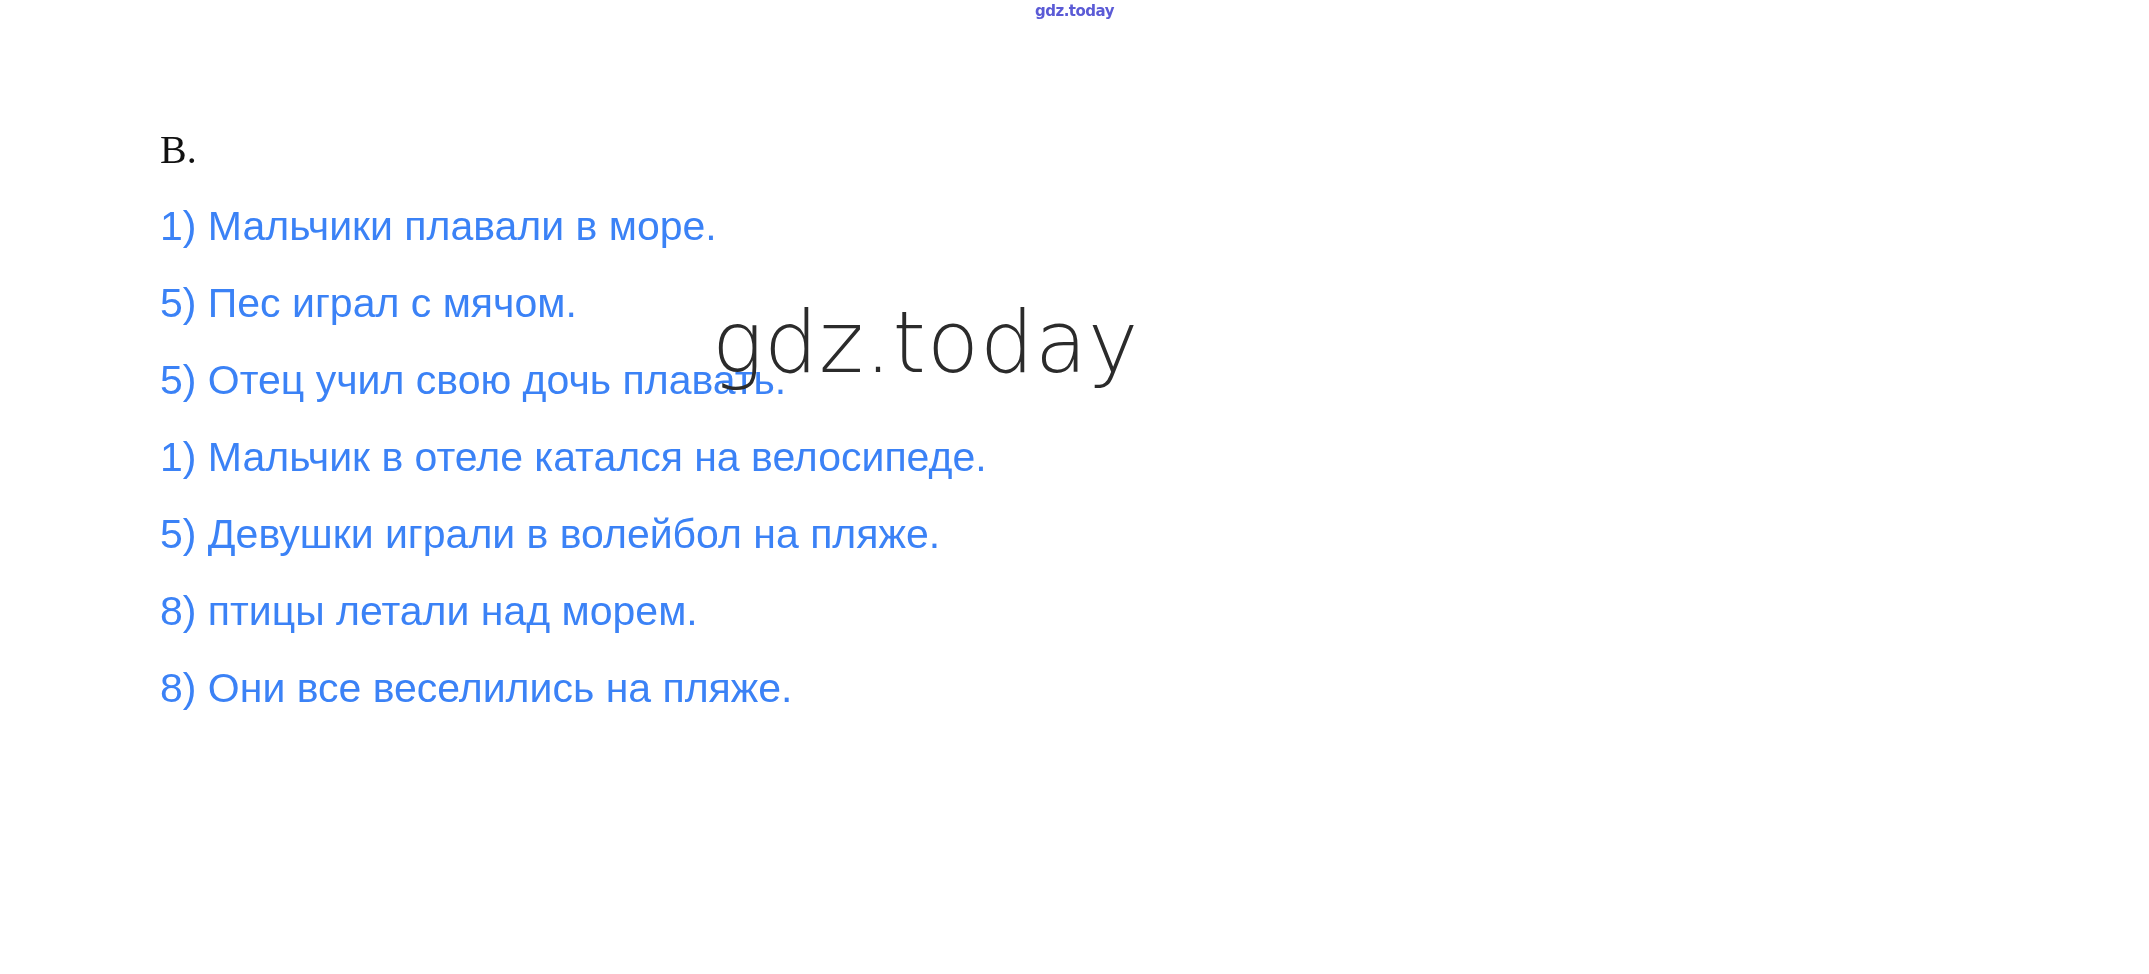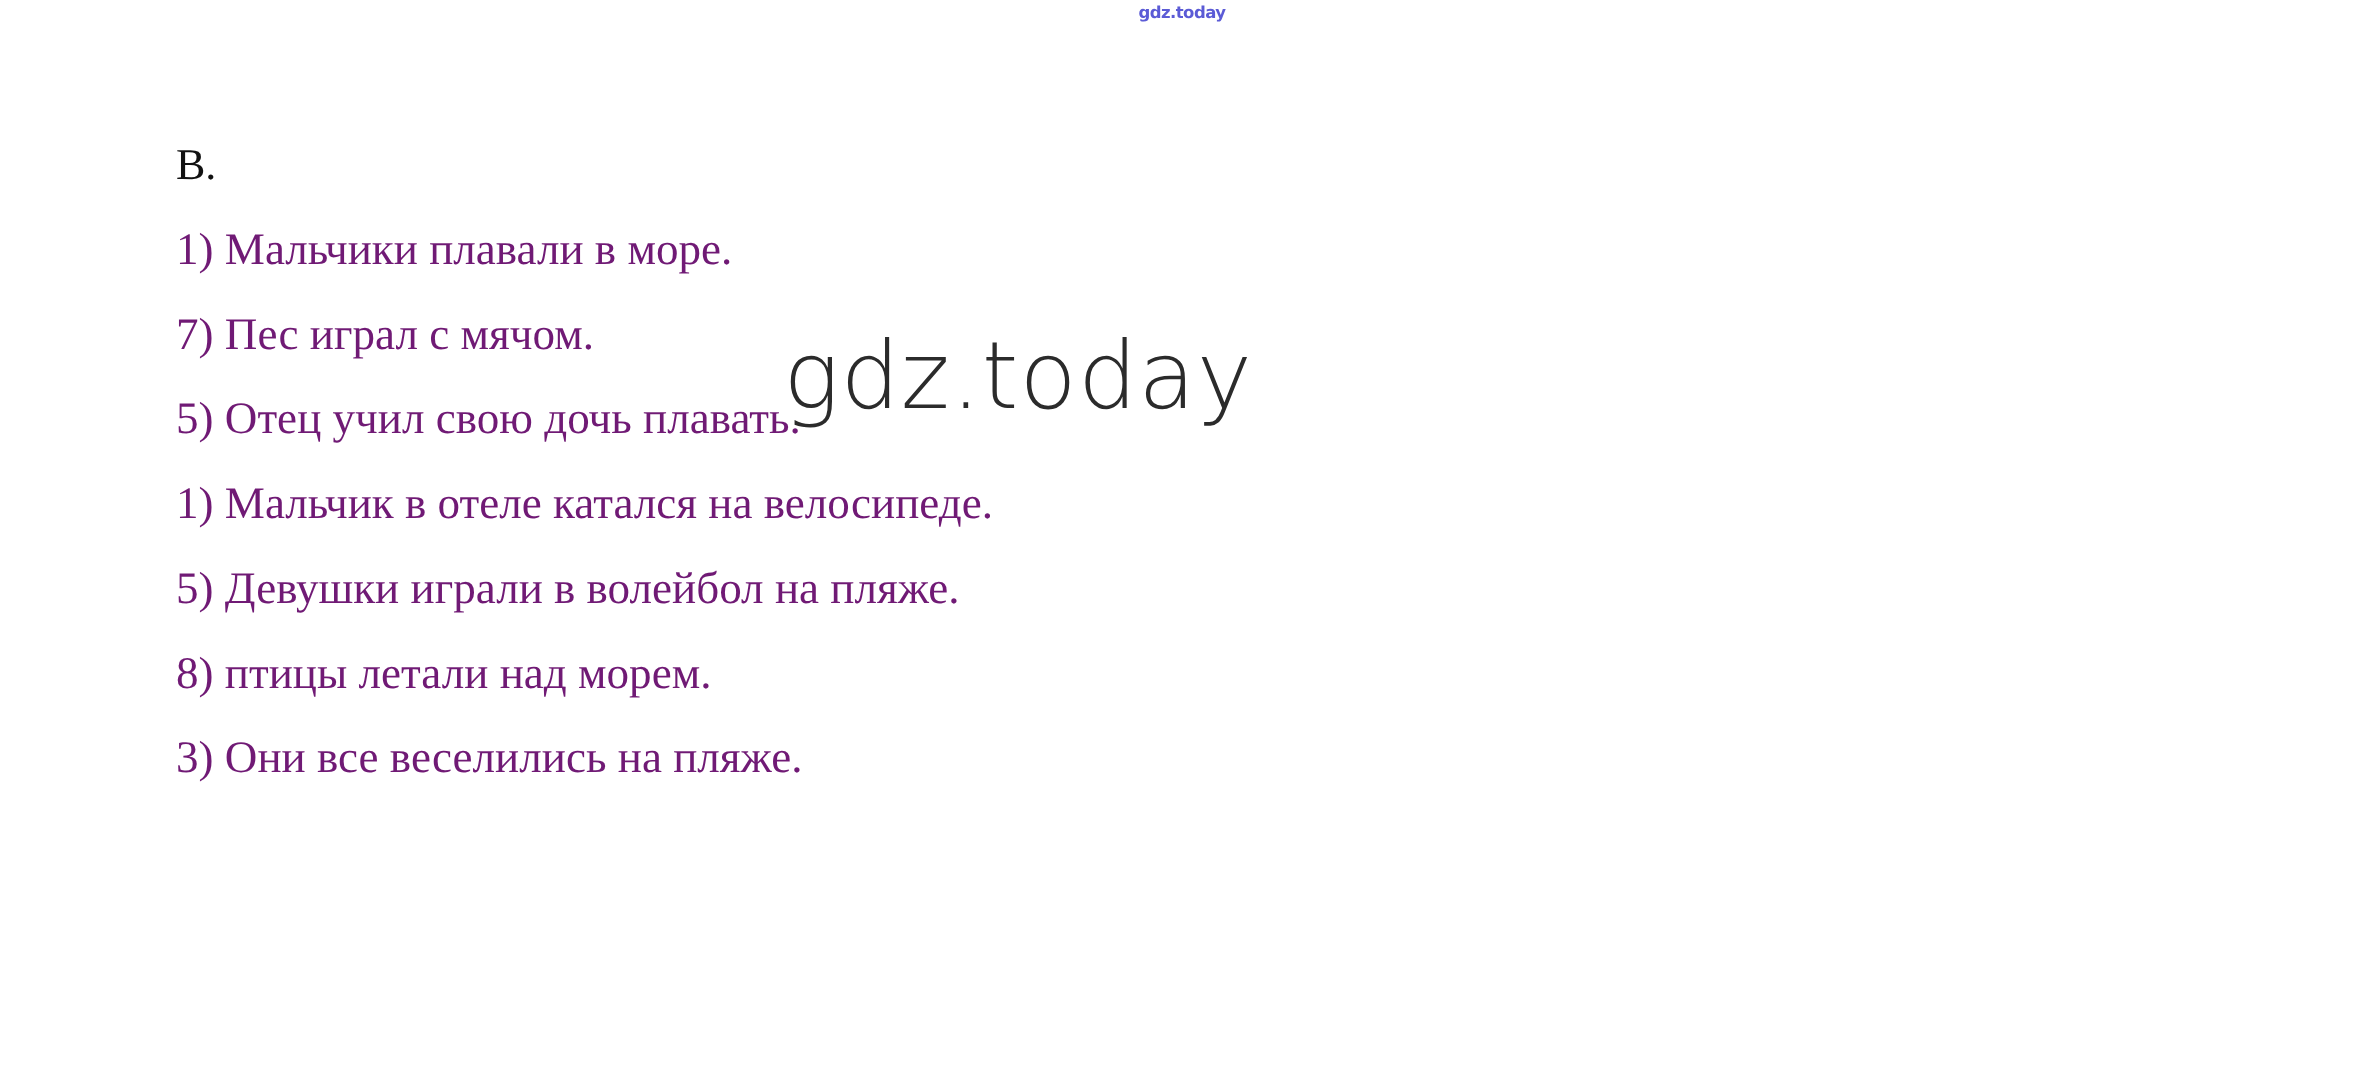--- a/index.html
+++ b/index.html
@@ -38,23 +38,23 @@
 
   .answer-label {
     font-family: "Liberation Serif", serif;
     font-size: 40px;
     color: #111111;
     line-height: 1.0;
     margin-bottom: 36px;
   }
 
   .sentence {
-    font-family: Liberation Serif, serif;
+    font-family: Liberation Sans, sans-serif;
     font-size: 41px;
-    color: #701a75;
+    color: #3b82f6;
     line-height: 1.0;
     margin-bottom: 36px;
     white-space: nowrap;
   }
 
   #center-watermark {
     position: absolute;
     left: 712px;
     top: 300px;
     font-family: "DejaVu Sans", sans-serif;
@@ -68,21 +68,21 @@
   }
 </style>
 </head>
 <body>
 
 <div id="top-watermark">gdz.today</div>
 
 <div id="content">
   <div class="answer-label">B.</div>
   <div class="sentence">1) Мальчики плавали в море.</div>
-  <div class="sentence">7) Пес играл с мячом.</div>
+  <div class="sentence">5) Пес играл с мячом.</div>
   <div class="sentence">5) Отец учил свою дочь плавать.</div>
   <div class="sentence">1) Мальчик в отеле катался на велосипеде.</div>
   <div class="sentence">5) Девушки играли в волейбол на пляже.</div>
   <div class="sentence">8) птицы летали над морем.</div>
-  <div class="sentence">3) Они все веселились на пляже.</div>
+  <div class="sentence">8) Они все веселились на пляже.</div>
 </div>
 
 <div id="center-watermark">gdz.today</div>
 
 </body></html>

